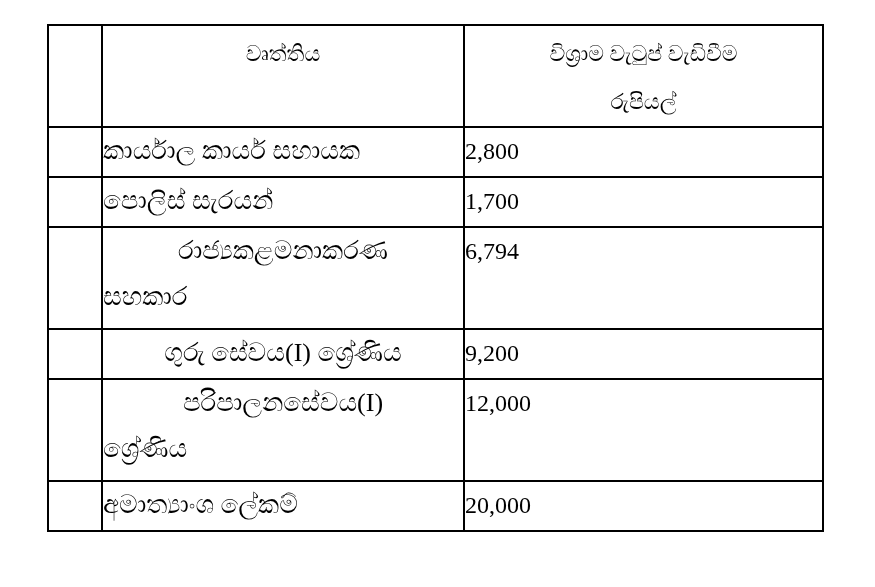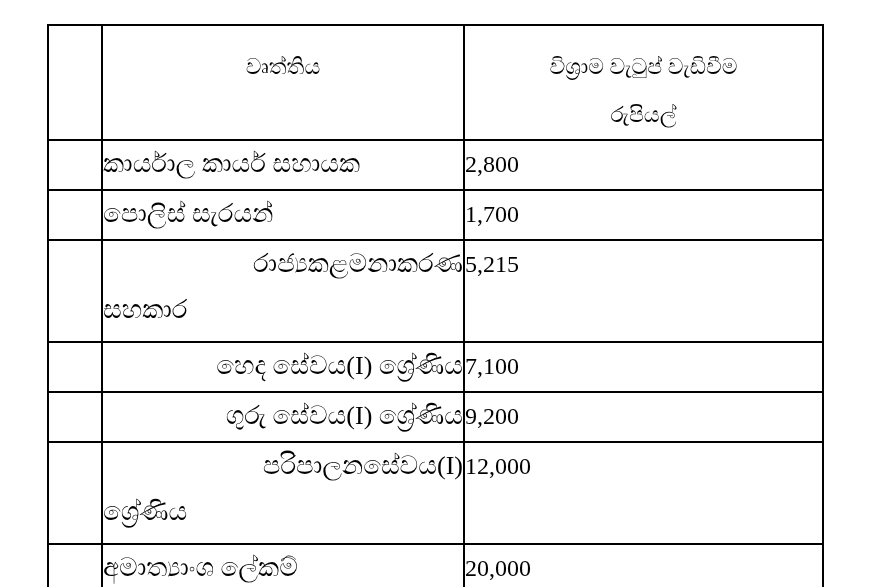--- a/index.html
+++ b/index.html
@@ -35,41 +35,41 @@
     padding: 0;
     background: #ffffff;
     font-weight: normal;
   }
   
   tr.header-row th { height: 94px; }
   .header-text {
     font-size: 22px;
     line-height: 48px;
     text-align: center;
-    padding-top: 17px;
+    padding-top: 4px;
   }
   .header-text .hline { display: block; }
   
   td.num-cell { }
   td.prof-cell {
     padding: 6px 13px 6px 44px;
     font-size: 26px;
     line-height: 46px;
   }
   td.amount-cell {
     padding: 6px 10px 6px 44px;
     font-size: 24px;
     line-height: 46px;
   }
   tr.single td { height: 48px; }
   tr.double td { height: 100px; }
   .line { display: block; white-space: nowrap; }
   .line.justified {
     display: flex;
-    justify-content: flex-end;
+    justify-content: center;
   }
   .seg { display: inline-block; }
 </style>
 </head>
 <body>
 
 <div class="page">
   <div class="table-wrap">
     <table class="pension-table">
       <colgroup>
@@ -112,31 +112,21 @@
           </tr>
           <tr class="double">
             <td class="num-cell"></td>
             <td class="prof-cell">
               <div class="line justified">
                 <span class="seg">රාජ්‍ය</span>
                 <span class="seg">කළමනාකරණ</span>
               </div>
               <div class="line"><span class="seg">සහකාර</span></div>
             </td>
-            <td class="amount-cell"><span>5,215</span></td>
-          </tr>
-          <tr class="single">
-            <td class="num-cell"></td>
-            <td class="prof-cell">
-              <div class="line justified">
-                <span class="seg">හෙද සේවය</span>
-                <span class="seg">(I) ශ්‍රේණිය</span>
-              </div>
-            </td>
-            <td class="amount-cell"><span>7,100</span></td>
+            <td class="amount-cell"><span>6,794</span></td>
           </tr>
           <tr class="single">
             <td class="num-cell"></td>
             <td class="prof-cell">
               <div class="line justified">
                 <span class="seg">ගුරු සේවය</span>
                 <span class="seg">(I) ශ්‍රේණිය</span>
               </div>
             </td>
             <td class="amount-cell"><span>9,200</span></td>

